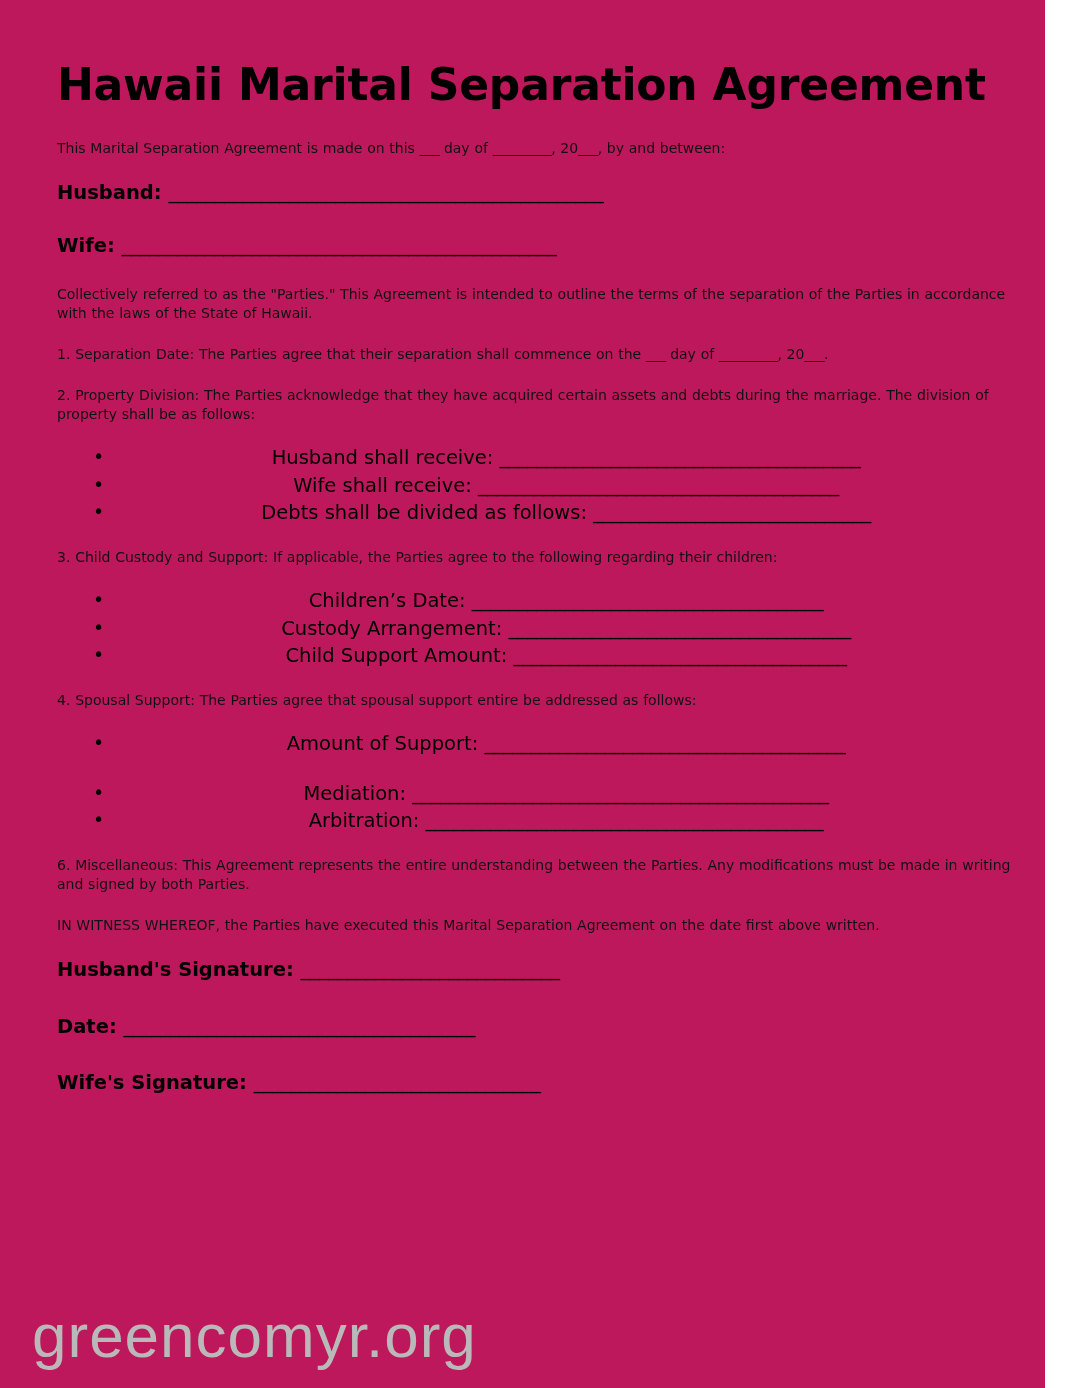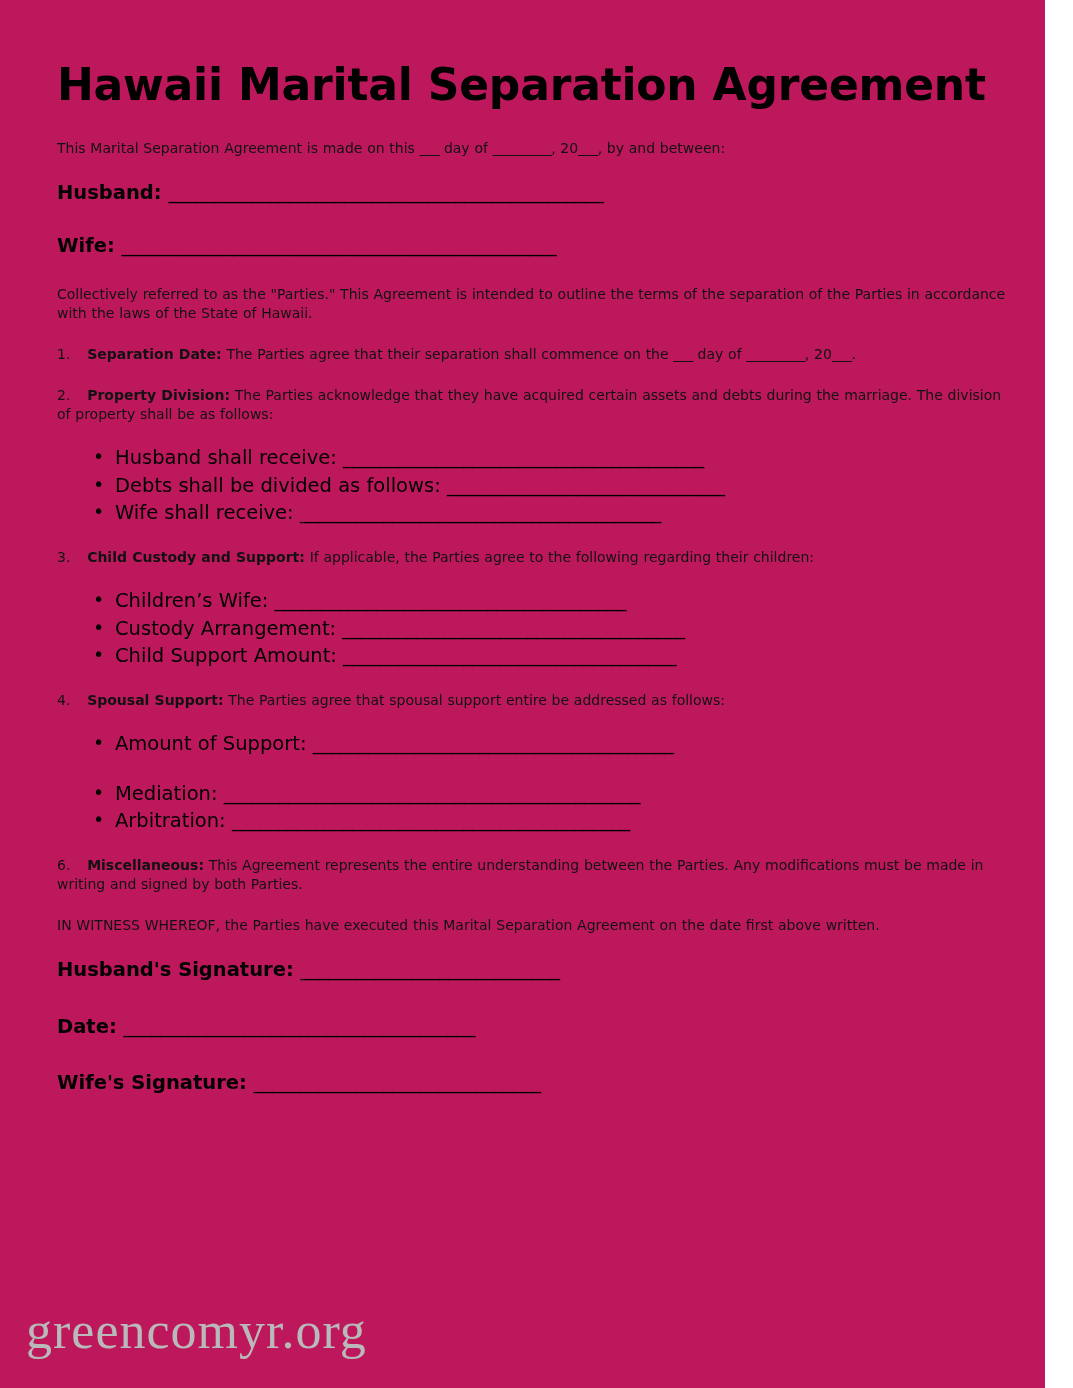--- a/index.html
+++ b/index.html
@@ -47,33 +47,34 @@
     font-weight: bold;
   }
   .field-line .blank {
     font-weight: normal;
     letter-spacing: -0.5px;
   }
   .blank {
     letter-spacing: -0.5px;
     white-space: pre;
   }
-  b, strong { font-weight: bold; margin-left: 12px; }
+  b, strong { font-weight: normal; }
   ul.bullets {
     margin: 0 0 22px 0;
     padding: 0 0 0 58px;
     list-style: none;
   }
   ul.bullets li {
     font-size: 19.5px;
     line-height: 1.40;
     position: relative;
     margin: 0;
     padding-left: 0;
     white-space: nowrap;
+    text-align: center;
   }
   ul.bullets li::before {
     content: "\2022";
     position: absolute;
     left: -22px;
     top: -1px;
     font-size: 19px;
     line-height: 1.40;
   }
   .sig-block {
@@ -82,24 +83,24 @@
   .sig-line {
     font-size: 19.5px;
     font-weight: bold;
     line-height: 1.36;
     margin: 0 0 30px 0;
     white-space: nowrap;
   }
   .sig-line .blank { font-weight: normal; }
   .watermark {
     position: absolute;
-    left: 26px;
+    left: 32px;
     top: 1305px;
-    font-family: Liberation Serif, serif;
-    font-size: 52px;
+    font-family: Liberation Sans, sans-serif;
+    font-size: 62px;
     line-height: 1;
     letter-spacing: 1px;
     color: #b9b9b9;
     white-space: nowrap;
     pointer-events: none;
     user-select: none;
   }
 </style>
 </head>
 <body>
@@ -116,27 +117,27 @@
 
     <p class="field-line"><span>Wife:</span> <span class="blank">_______________________________________________</span></p>
 
     <p class="para">Collectively referred to as the "Parties." This Agreement is intended to outline the terms of the separation of the Parties in accordance with the laws of the State of Hawaii.</p>
 
     <p class="para"><span>1.</span> <b>Separation Date:</b><span> The Parties agree that their separation shall commence on the </span><span class="blank">___</span><span> day of </span><span class="blank">_________</span><span>, 20</span><span class="blank">___</span><span>.</span></p>
 
     <p class="para tight"><span>2.</span> <b>Property Division:</b><span> The Parties acknowledge that they have acquired certain assets and debts during the marriage. The division of property shall be as follows:</span></p>
     <ul class="bullets">
       <li><span>Husband shall receive:</span> <span class="blank">_______________________________________</span></li>
+      <li><span>Wife shall receive:</span> <span class="blank">_______________________________________</span></li>
       <li><span>Debts shall be divided as follows:</span> <span class="blank">______________________________</span></li>
-      <li><span>Wife shall receive:</span> <span class="blank">_______________________________________</span></li>
     </ul>
 
     <p class="para tight"><span>3.</span> <b>Child Custody and Support:</b><span> If applicable, the Parties agree to the following regarding their children:</span></p>
     <ul class="bullets">
-      <li><span>Children’s Wife:</span> <span class="blank">______________________________________</span></li>
+      <li><span>Children’s Date:</span> <span class="blank">______________________________________</span></li>
       <li><span>Custody Arrangement:</span> <span class="blank">_____________________________________</span></li>
       <li><span>Child Support Amount:</span> <span class="blank">____________________________________</span></li>
     </ul>
 
     <p class="para tight"><span>4.</span> <b>Spousal Support:</b><span> The Parties agree that spousal support entire be addressed as follows:</span></p>
     <ul class="bullets">
       <li><span>Amount of Support:</span> <span class="blank">_______________________________________</span></li>
     </ul>
 
     <ul class="bullets">

